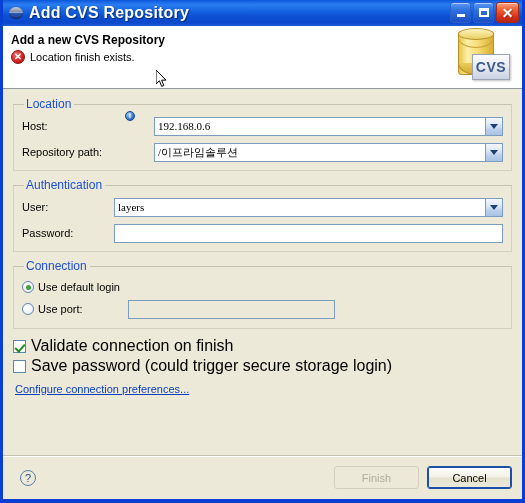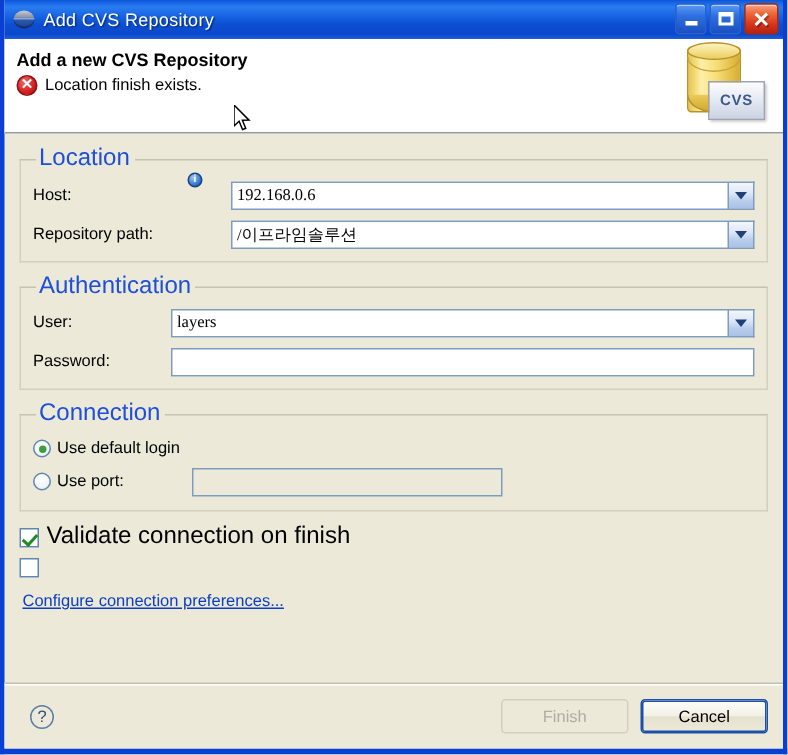--- a/index.html
+++ b/index.html
@@ -43,21 +43,21 @@
     background: linear-gradient(to bottom, #C9CCD4 0%, #8D93A6 38%,
                 #2E5FB8 44%, #1B3E8E 100%);
     box-shadow: inset 0 -1px 1px rgba(0,0,0,.4);
   }
   #title-icon .globe:after {
     content: ""; position: absolute;
     left: 0; right: 0; top: 44%;
     height: 1px; background: rgba(255,255,255,.45);
   }
   #title-text {
-    color: #fff; font-size: 12px; font-weight: normal;
+    color: #fff; font-size: 16px; font-weight: bold;
     letter-spacing: .2px;
     text-shadow: 1px 1px 1px rgba(0,0,0,.45);
     white-space: nowrap;
   }
   #win-buttons {
     position: absolute; right: 3px; top: 2px;
     display: flex; gap: 2px;
   }
   .win-btn {
     width: 21px; height: 21px;
@@ -151,21 +151,21 @@
   }
   .cvs-badge {
     position: absolute; left: 20px; top: 25px;
     width: 38px; height: 26px;
     background: linear-gradient(to bottom, #FBFCFE 0%, #E2E7F0 55%, #CBD3E2 100%);
     border: 1px solid #9AA4B6;
     display: flex; align-items: center; justify-content: center;
     box-shadow: 1px 1px 2px rgba(0,0,0,.25);
   }
   .cvs-badge span {
-    font-size: 10px; font-weight: bold; color: #3C5A8C;
+    font-size: 14px; font-weight: bold; color: #3C5A8C;
     letter-spacing: .5px;
   }
 
   
   #cursor {
     position: absolute; left: 153px; top: 44px;
     width: 12px; height: 19px;
     z-index: 50; pointer-events: none;
   }
 
@@ -173,21 +173,21 @@
   #body { padding: 8px 10px 0 10px; }
 
   fieldset.group {
     border: 1px solid #D4D0C0;
     border-top-color: #C6C2B2;
     margin: 0 0 7px 0;
     padding: 4px 8px 7px 8px;
     background: transparent;
   }
   fieldset.group legend {
-    color: #1D4FD8; font-size: 16px;
+    color: #1D4FD8; font-size: 12px;
     padding: 0 3px 0 2px; margin-left: 2px;
   }
 
   .row { display: flex; align-items: center; height: 22px; margin-bottom: 4px; }
   .row:last-child { margin-bottom: 0; }
   .lbl { font-size: 11px; color: #000; flex: 0 0 auto; }
 
   
   .field-wrap { position: relative; flex: 1 1 auto; display: flex; }
   .txt {
@@ -421,20 +421,21 @@
         <input class="txt disabled" type="text" style="width: 207px; flex: 0 0 auto;" value="">
       </div>
     </fieldset>
 
     <div class="check-row">
       <div class="cbox checked"></div>
       <div class="check-lbl">Validate connection on finish</div>
     </div>
     <div class="check-row">
       <div class="cbox"></div>
+      <div class="check-lbl">Save password (could trigger secure storage login)</div>
     </div>
     <div id="link-row">
       <span id="pref-link">Configure connection preferences...</span>
     </div>
   </div>
 
   <div id="footer">
     <div id="help-icon">?</div>
     <div id="footer-spacer"></div>
     <div class="dlg-btn disabled">Finish</div>

